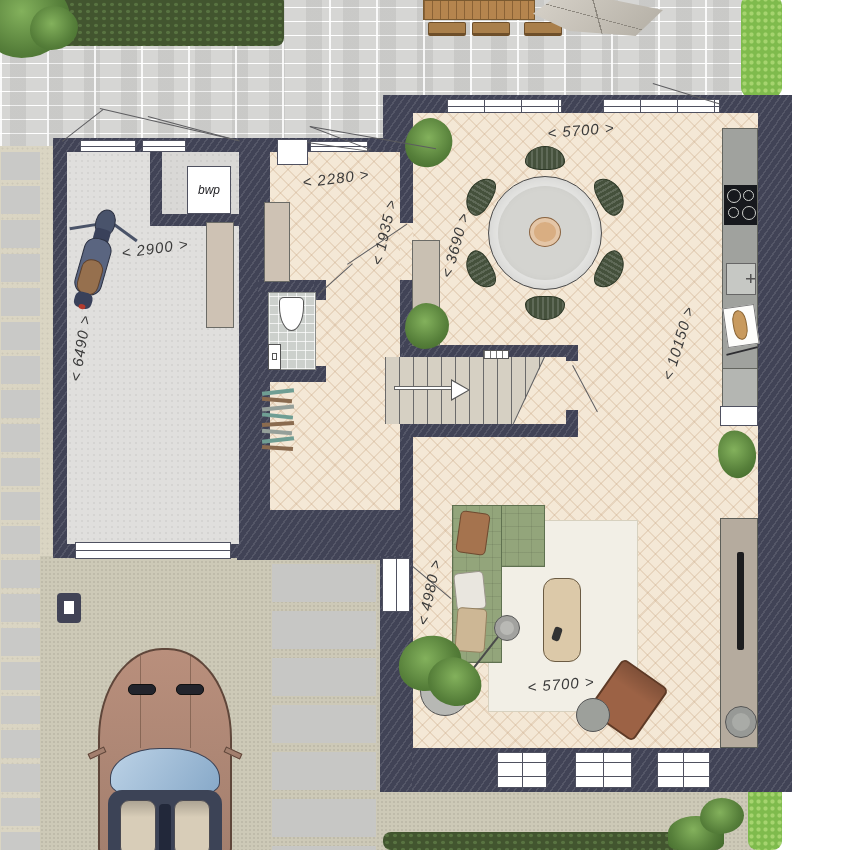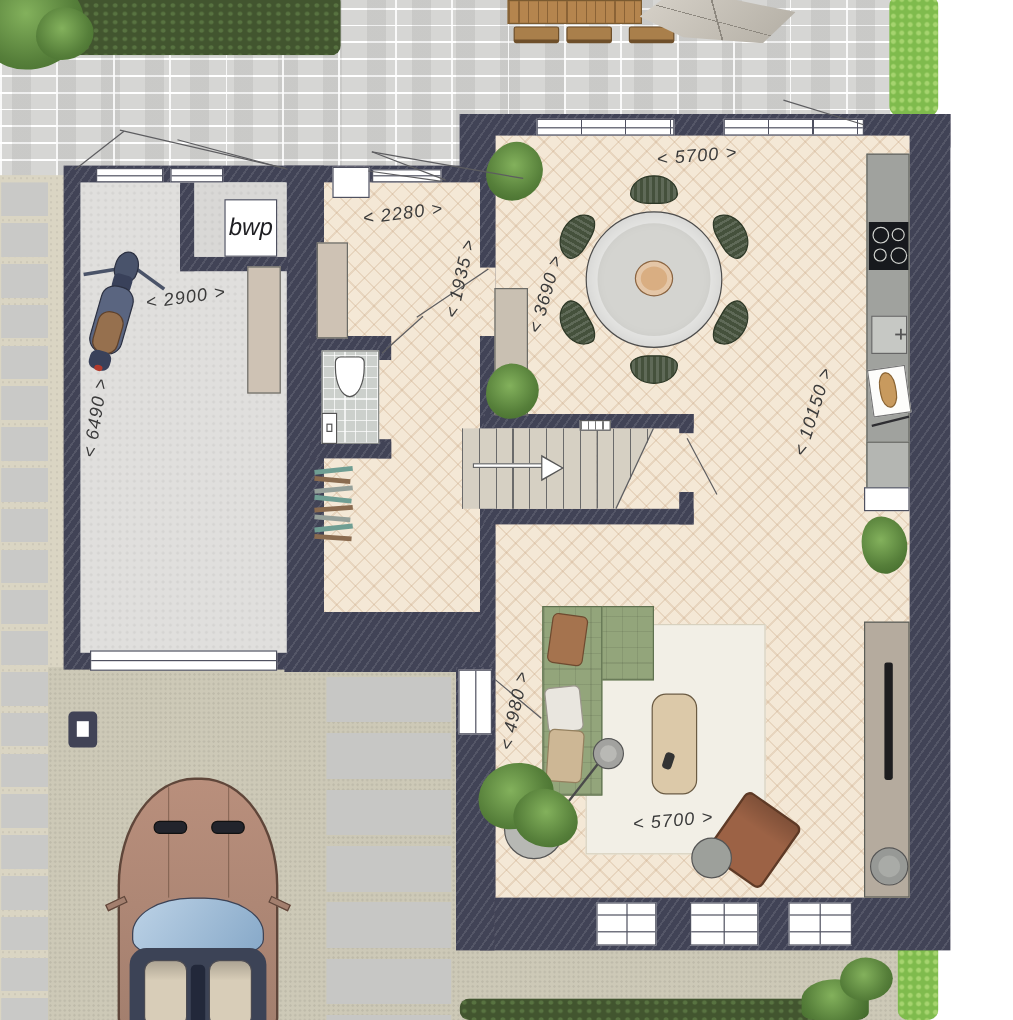--- a/index.html
+++ b/index.html
@@ -61,21 +61,21 @@
     background-image:repeating-linear-gradient(90deg, rgba(255,255,255,.14) 0 2px, rgba(0,0,0,0) 2px 5px);}
   .dtable{border-radius:50%;background:var(--table_gray,#d4d4d0);border:1.5px solid #4c4c4c;
     box-shadow:inset 0 0 0 9px rgba(255,255,255,.4), inset 0 0 14px rgba(0,0,0,.18);}
   .stair{background-color:var(--stair,#d6d0c3);
     background-image:repeating-linear-gradient(90deg,#6a6a6a 0 1px, rgba(0,0,0,0) 1px 14px);}
   .tri{width:0;height:0;}
   .cab{background:var(--beige,#cec2b4);border:1px solid #6b6b66;}
   .dim{position:absolute;font-style:italic;font-size:15px;color:var(--dim_text,#3a3a3a);
     letter-spacing:1px;white-space:nowrap;transform:translate(-50%,-50%) rotate(var(--r,0deg));font-weight:500;}
   .bwpbox{background:#fff;border:1.5px solid #4f5160;display:flex;align-items:center;justify-content:center;
-    font-style:italic;font-size:20px;color:#1e1e22;}
+    font-style:italic;font-size:12px;color:#1e1e22;}
   .burner{position:absolute;border-radius:50%;border:1.5px solid #cfd1cd;background:rgba(0,0,0,0);}
 </style>
 </head>
 <body>
 
 <div class="plan">
 
   <div class="abs brick" style="left:0;top:0;width:742px;height:148px;"></div>
   <div class="abs sand" style="left:0;top:146px;width:55px;height:704px;"></div>
   <div class="abs slabs" style="left:1px;top:152px;width:39px;height:698px;"></div>

